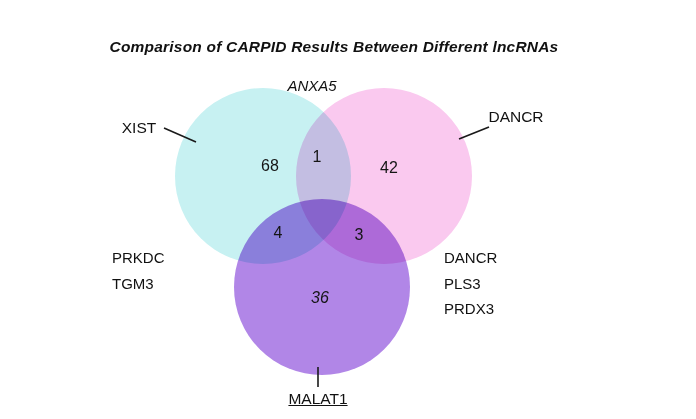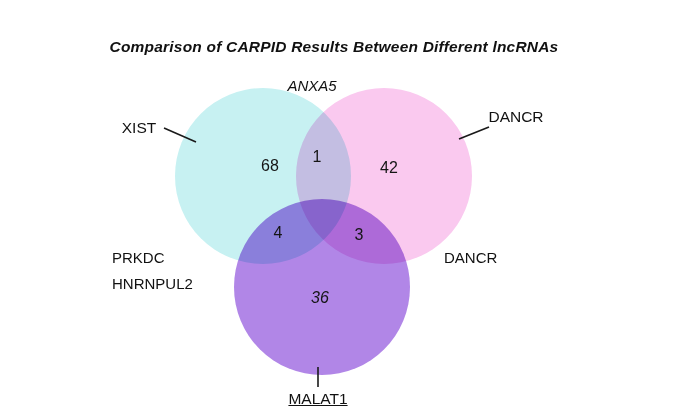--- a/index.html
+++ b/index.html
@@ -79,20 +79,22 @@
   <div class="num" style="left:320px; top:298px;font-style:italic;">36</div>
 
   <div class="set-label" style="left:139px; top:100px;margin-top:28px;">XIST</div>
   <div class="set-label" style="left:516px; top:117px;">DANCR</div>
   <div class="set-label" style="left:318px; top:399px;text-decoration:underline;">MALAT1</div>
 
   <div class="gene-label-top" style="left:312px; top:85px;">ANXA5</div>
 
   <div class="gene-list" style="left:112px; top:245px;">
     <div>PRKDC</div>
-    <div>HNRNPUL2</div>
+    <div>TGM3</div>
   </div>
 
   <div class="gene-list" style="left:444px; top:245px;">
     <div>DANCR</div>
+    <div>PLS3</div>
+    <div>PRDX3</div>
   </div>
 
 </div>
 
 </body></html>

